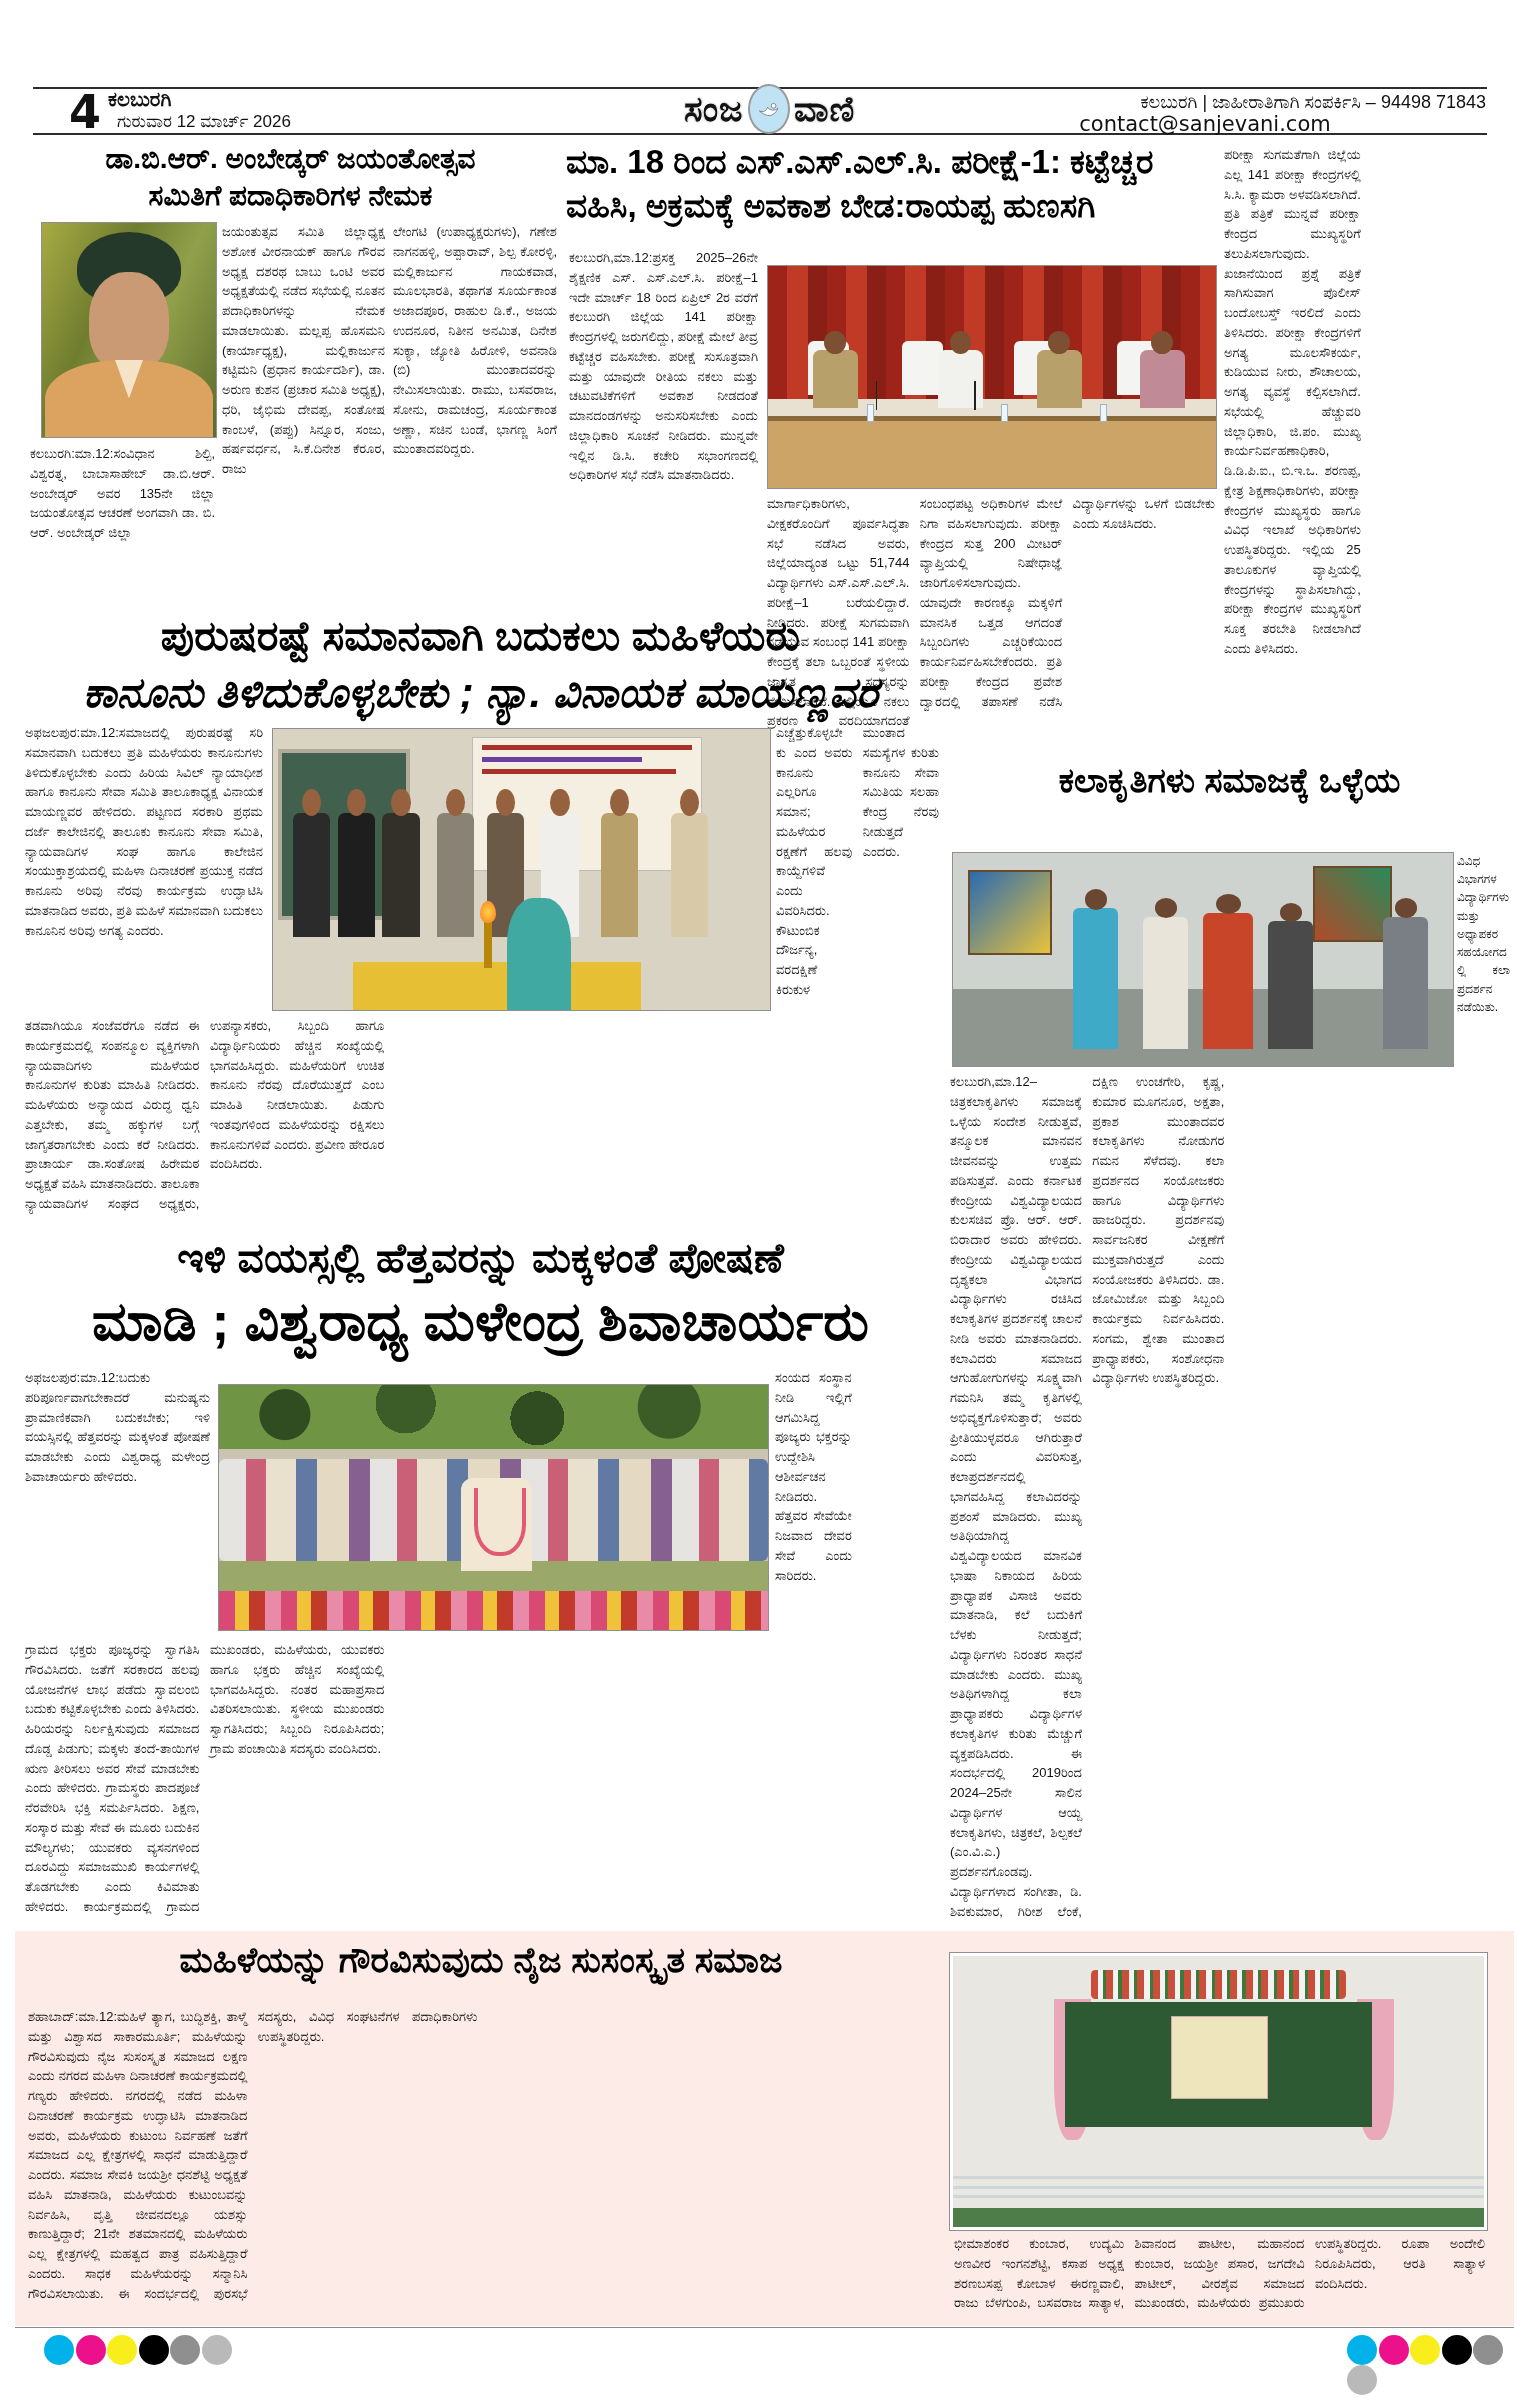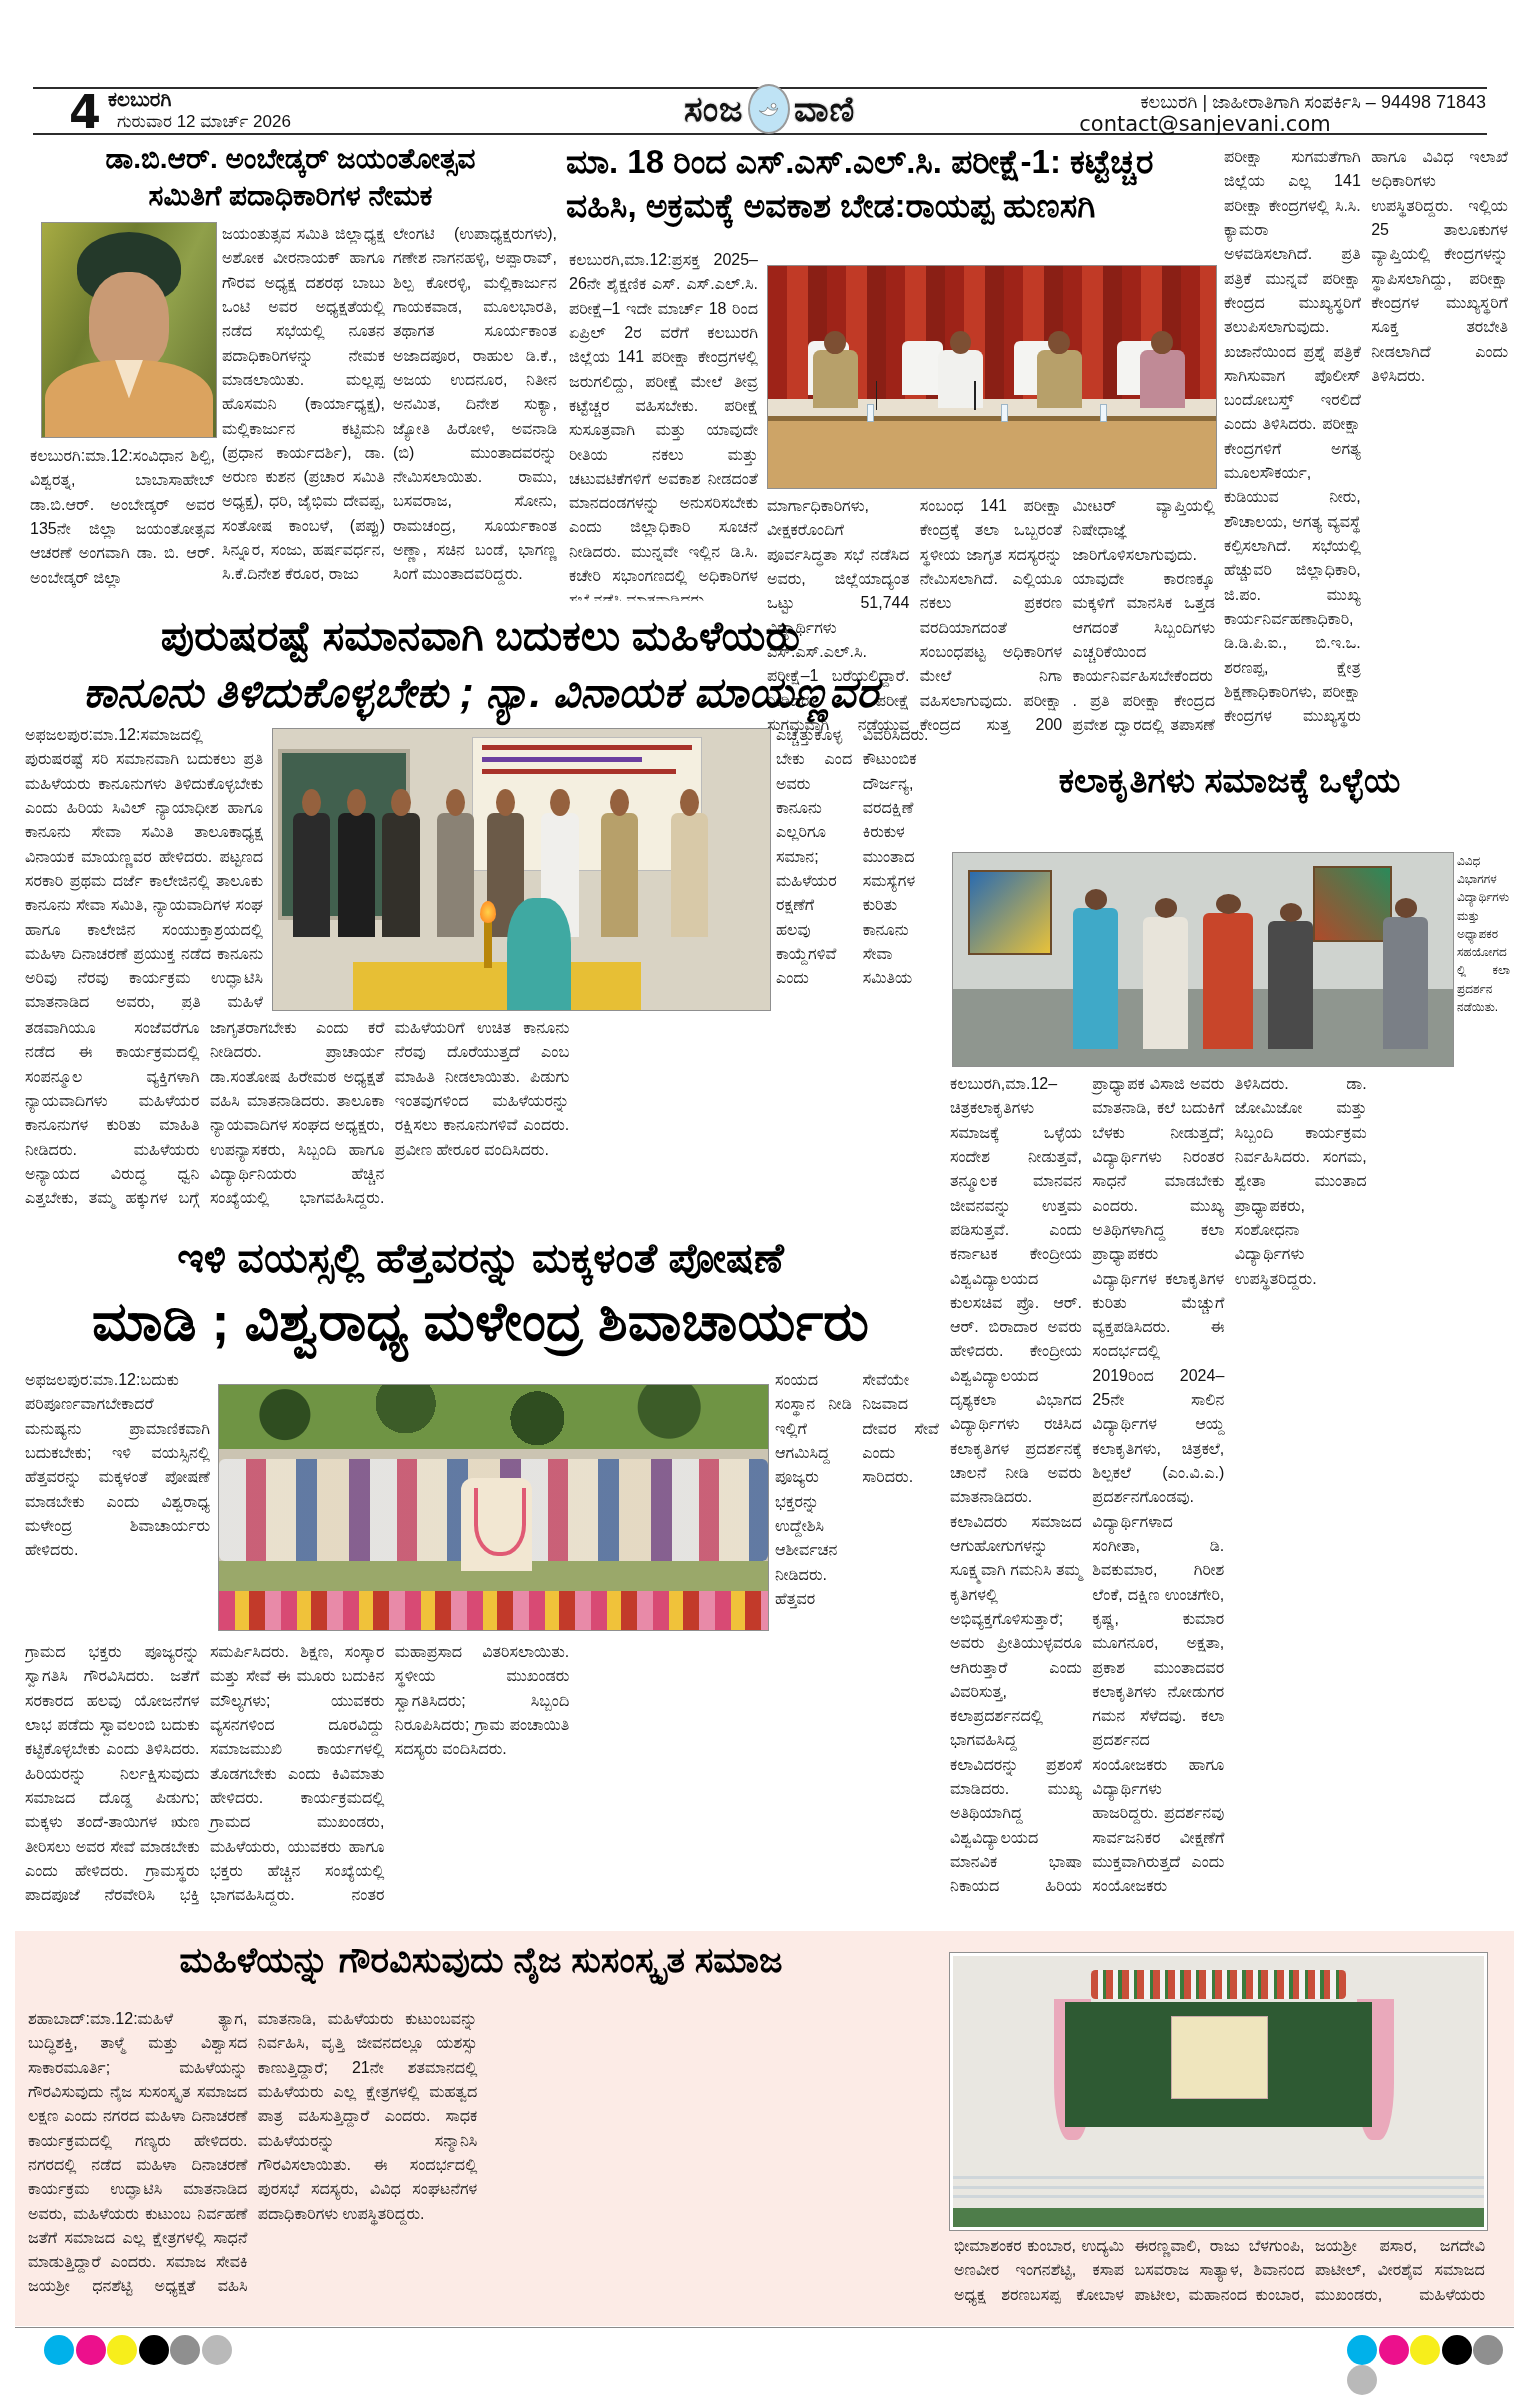--- a/index.html
+++ b/index.html
@@ -15,21 +15,21 @@
   .masthead{display:flex;align-items:center;gap:4.4px;justify-content:center;}
   .masthead .mh-txt{font-size:35px;font-weight:bold;letter-spacing:0.7px;
      text-shadow:0.7px 0.7px 0 #fff,-0.7px -0.7px 0 #fff,0 0 1.5px #000;}
   .dove-oval{width:38px;height:46px;border-radius:50%;background:#bfe3f5;border:2.2px solid #9a9a9a;
      display:flex;align-items:center;justify-content:center;}
   .contact1{font-size:18px;text-align:right;}
   .contact2{font-size:21px;text-align:center;font-family:"DejaVu Sans",sans-serif;}
   
   .hl{font-weight:bold;color:#000;text-align:center;line-height:1.22;letter-spacing:0;}
   
-  .bt{font-size:16px;line-height:1.52;text-align:justify;overflow:hidden;word-break:break-word;}
+  .bt{font-size:13px;line-height:1.52;text-align:justify;overflow:hidden;word-break:break-word;}
   .c2{column-count:2;column-gap:10.4px;column-fill:auto;}
   .c3{column-count:3;column-gap:10.4px;column-fill:auto;}
   .c4{column-count:4;column-gap:10.4px;column-fill:auto;}
   .c5{column-count:5;column-gap:10.4px;column-fill:auto;}
   .photo{border:0.7px solid #8f8f8f;overflow:hidden;position:absolute;}
   
   .p1{background:linear-gradient(115deg,#a7ab43 0%,#6f7d2f 35%,#90a04a 60%,#5d6b2b 100%);}
   .p1 .hair{position:absolute;top:4%;left:20%;width:60%;height:34%;background:#24392a;border-radius:50% 50% 42% 42%;}
   .p1 .face{position:absolute;top:23%;left:27%;width:46%;height:46%;background:#c99a74;border-radius:46% 46% 40% 40%;}
   .p1 .shirt{position:absolute;bottom:-4%;left:2%;width:96%;height:40%;background:#dba35f;border-radius:45% 45% 0 0;}

